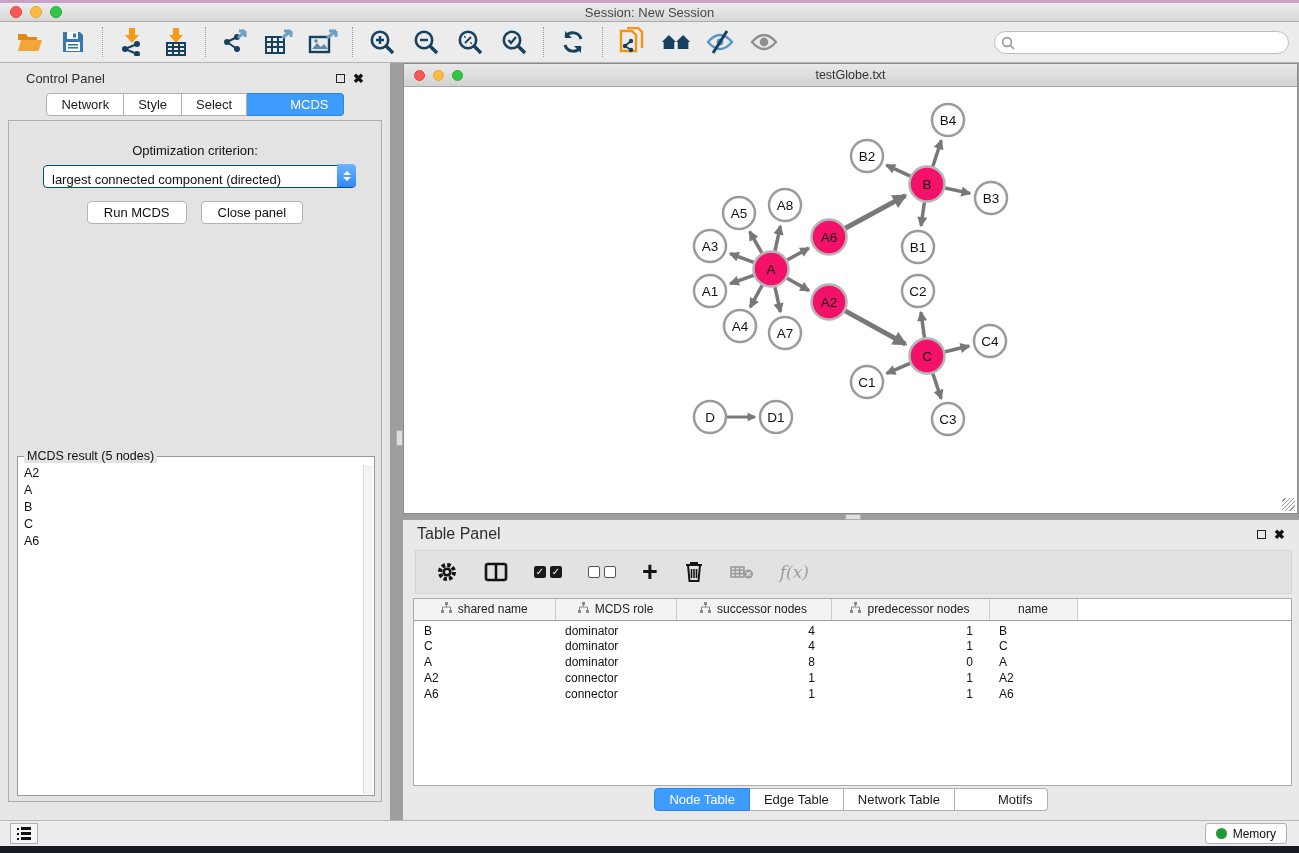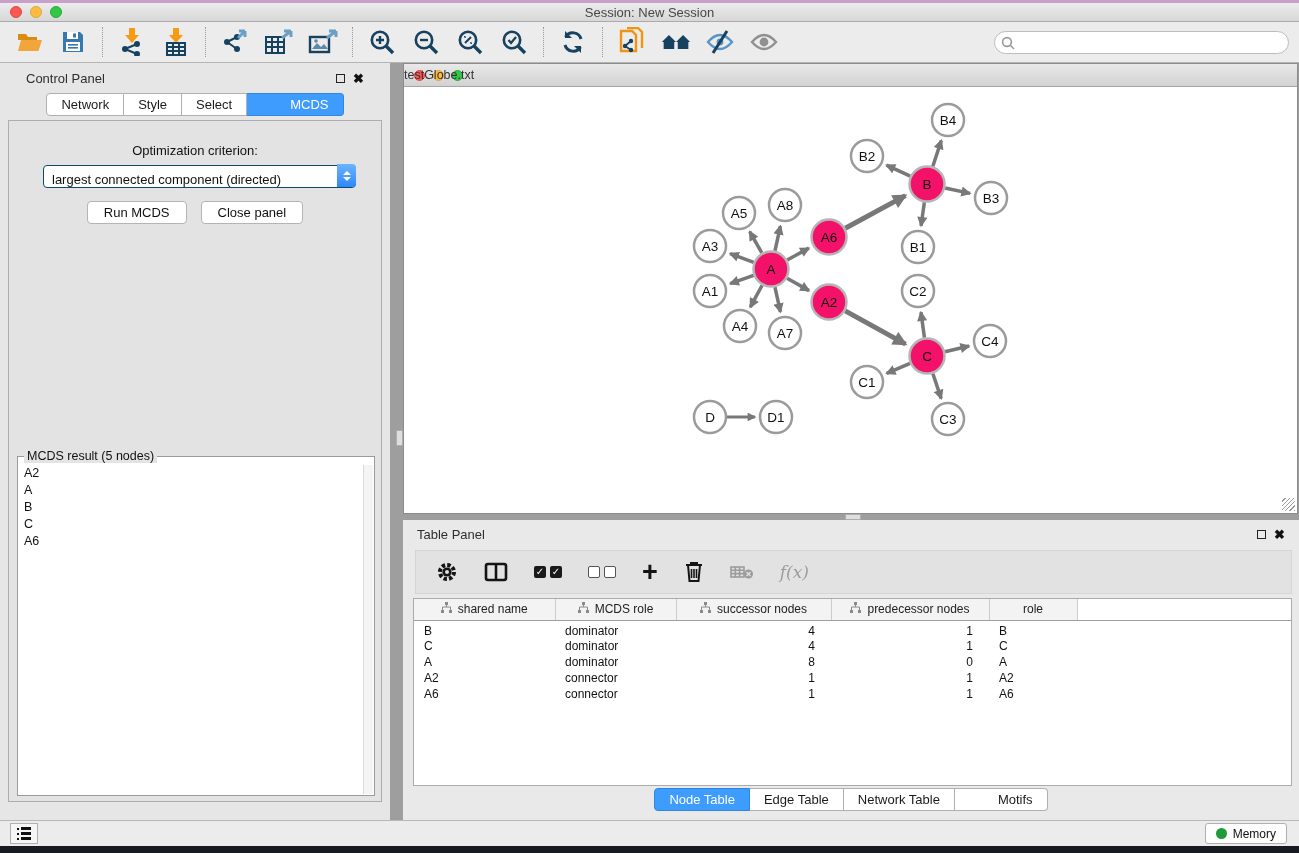--- a/index.html
+++ b/index.html
@@ -71,32 +71,32 @@
     overflow:hidden; }
   .result-item { font-size:12.5px; color:#111; padding:1px 0 1px 5px; line-height:15px; }
   #result-scroll { position:absolute; right:1px; top:8px; width:10px; bottom:1px;
     background:#f4f4f4; border-left:1px solid #d9d9d9; }
 
   
   #net-window { left:403px; top:63px; width:895px; height:451px;
     border:1px solid #8c8c8c; background:#fff; }
   #net-titlebar { height:23px; background:linear-gradient(#e9e9e9,#d2d2d2);
     border-bottom:1px solid #a6a6a6; display:flex; align-items:center; position:relative; }
-  #net-title { position:absolute; left:0; right:0; text-align:left; font-size:12.5px; color:#333; }
+  #net-title { position:absolute; left:0; right:0; text-align:center; font-size:12.5px; color:#333; }
   #net-canvas { position:absolute; left:0; top:23px; right:0; bottom:0; background:#fff; }
   #net-svg { width:100%; height:100%; }
   #net-resize-grip { position:absolute; right:2px; bottom:2px; width:13px; height:13px;
     background:repeating-linear-gradient(135deg, transparent 0 2px, #9a9a9a 2px 3px); }
   .scroll-stub-v { left:396px; top:430px; width:7px; height:16px; background:#dedede; border:1px solid #adadad; }
   .scroll-stub-h { left:845px; top:514px; width:16px; height:6px; background:#dedede; border:1px solid #adadad; }
 
   
   #table-panel { left:403px; top:520px; width:896px; height:300px; background:#e9e9e9; }
   #tp-header { height:28px; display:flex; align-items:center; padding:0 14px; }
-  #tp-title { font-size:13px; color:#2e2e2e;text-align:right; }
+  #tp-title { font-size:16px; color:#2e2e2e;text-align:right; }
   #tp-toolbar { position:absolute; left:12px; top:30px; width:877px; height:44px;
     background:#e2e2e2; border:1px solid #d5d5d5; display:flex; align-items:center;
     gap:26px; padding-left:20px; }
   .tpi { display:flex; align-items:center; justify-content:center; }
   .chk-pair { display:flex; gap:4px; }
   .chk { width:12px; height:12px; border-radius:2px; }
   .chk.on { background:#1a1a1a; color:#fff; font-size:10px; line-height:12px; text-align:center; }
   .chk.off { background:#fff; border:1.5px solid #555; }
   .plus-icon { font-size:27px; font-weight:bold; color:#141414; line-height:20px; }
   .fx-label { font-family:"DejaVu Serif", serif; font-style:italic; font-size:17px; color:#9c9c9c; }
@@ -558,21 +558,21 @@
                       <rect x="4" y="0" width="3" height="3" fill="#8a8a8a"></rect>
                       <path d="M5.5 3v2M1.5 8V5h8v3" stroke="#8a8a8a" stroke-width="1" fill="none"></path>
                       <rect x="0" y="8" width="3" height="3" fill="#8a8a8a"></rect>
                       <rect x="8" y="8" width="3" height="3" fill="#8a8a8a"></rect>
                     </svg></span>
                   <span>predecessor nodes</span>
                 </span>
               </th>
               <th style="width: 88px;">
                 <span class="th-inner">
-                  <span>role</span>
+                  <span>name</span>
                 </span>
               </th>
               <th style="background: rgb(255, 255, 255); border-right: none;"></th>
             </tr>
           </thead>
           <tbody id="tbl-body">
             <tr class="first">
               <td>B</td>
               <td>dominator</td>
               <td class="num">4</td>

